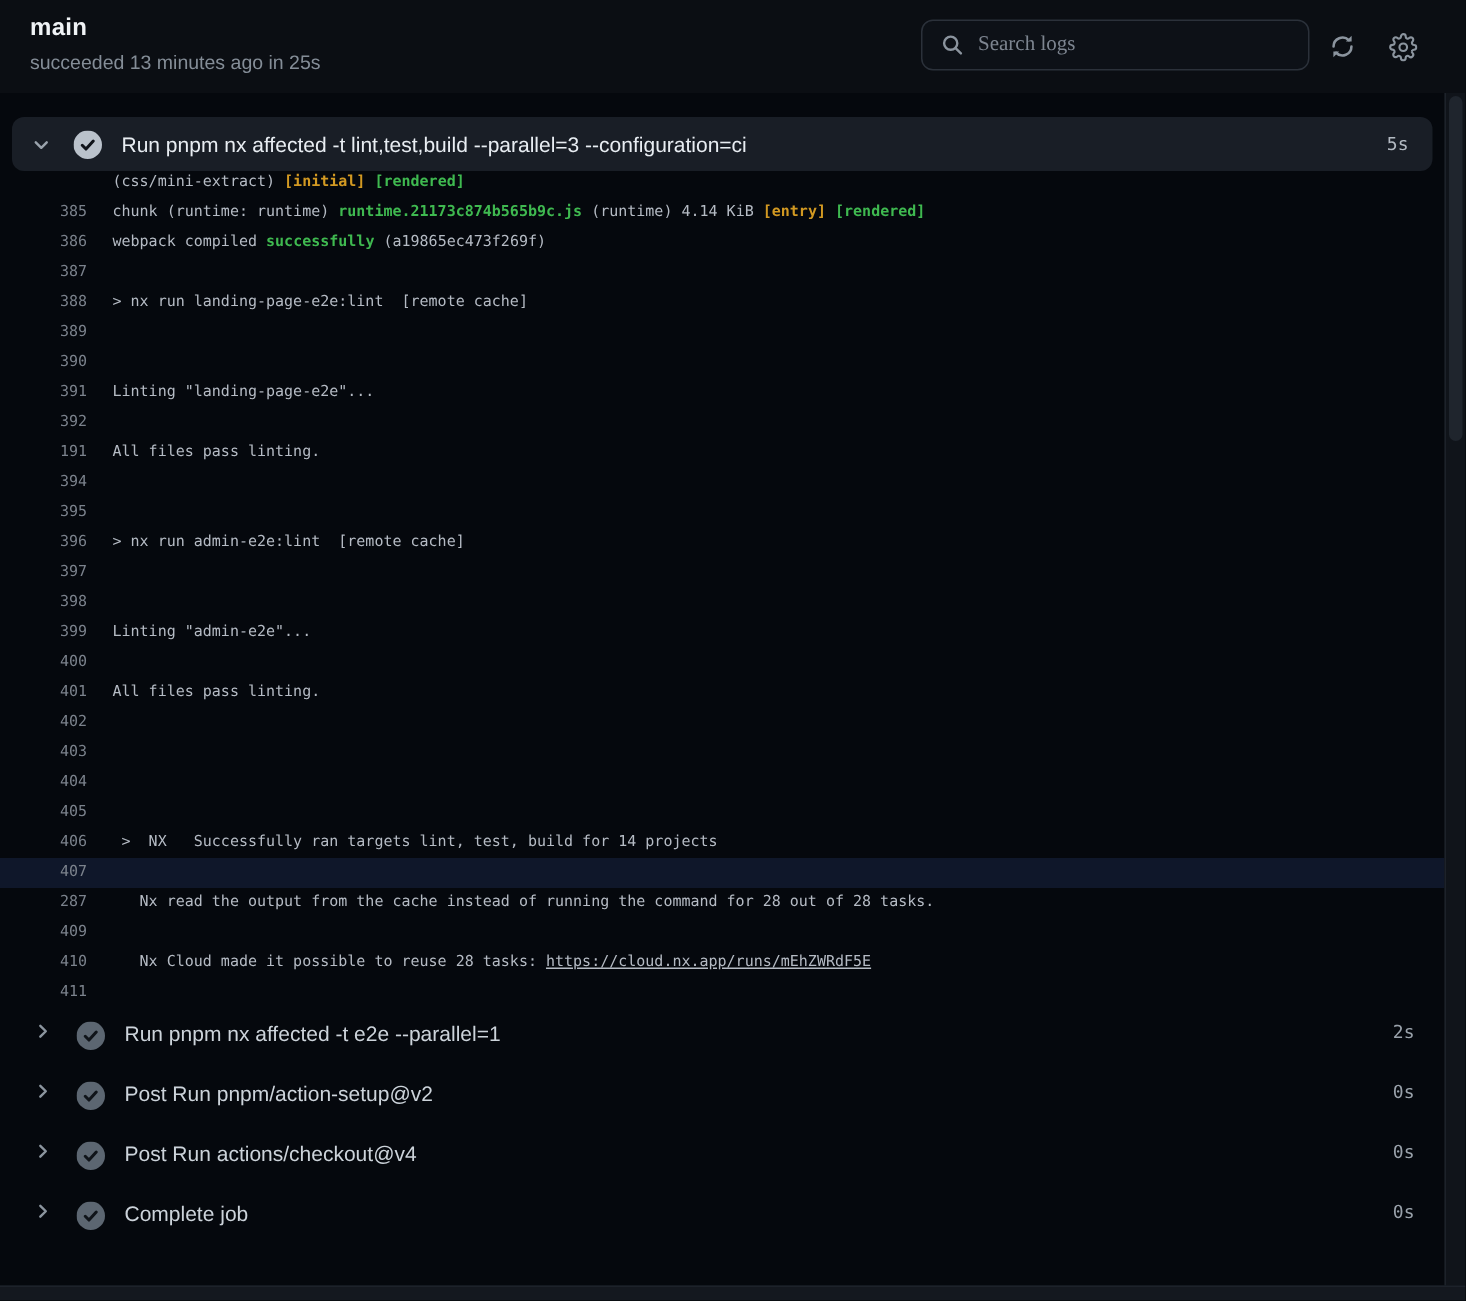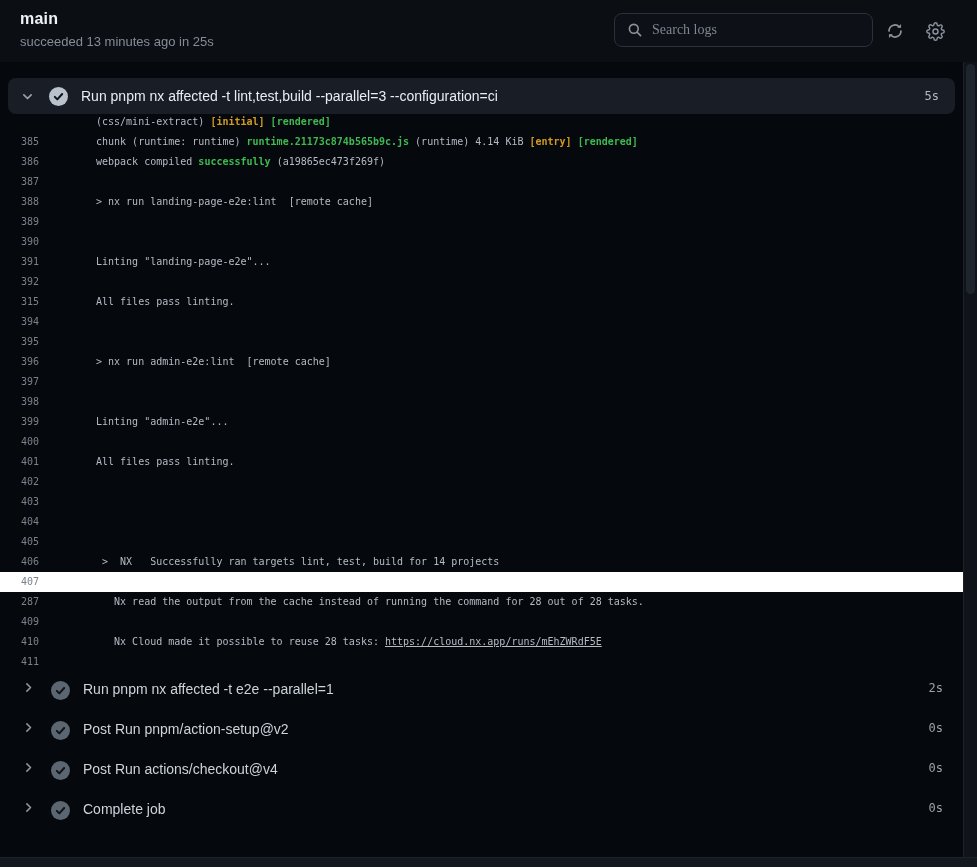--- a/index.html
+++ b/index.html
@@ -53,22 +53,22 @@
   .step-header .check { color:#bac2cb; margin-right:13px; display:flex; }
   .step-label { font-size:14px; color:#e8edf2; }
   .step-duration { margin-left:auto; font-family:"DejaVu Sans Mono", monospace; font-size:12px; color:#b3bac2; }
 
   
   .log { position:absolute; top:50px; left:0; width:963px; }
   .log-line {
     display:flex; height:20px; line-height:20px;
     font-family:"DejaVu Sans Mono", monospace; font-size:10px;
   }
-  .log-line.highlight { background:#ffffff;gap:28px; }
-  .ln { flex:0 0 58px; text-align:left; color:#7b828c; cursor:pointer;margin-left:21px; }
+  .log-line.highlight { background:#0f172a;gap:28px; }
+  .ln { flex:0 0 58px; text-align:right; color:#7b828c; cursor:pointer; }
   .lt { padding-left:17px; white-space:pre; color:#b5bbc4; }
   .seg-orange { color:#d29922; font-weight:700; }
   .seg-green { color:#3fb950; font-weight:700; }
   .lt a { color:#b5bbc4; text-decoration:underline; }
 
   
   .collapsed-steps { position:absolute; top:619px; left:0; width:963px; }
   .step-row {
     height:40px; display:flex; align-items:flex-start; padding:0 20px 0 22px;
     cursor:pointer;
@@ -164,21 +164,21 @@
       </div>
       <div class="log-line">
         <span class="ln">391</span>
         <span class="lt"><span>Linting "landing-page-e2e"...</span></span>
       </div>
       <div class="log-line">
         <span class="ln">392</span>
         <span class="lt"></span>
       </div>
       <div class="log-line">
-        <span class="ln">315</span>
+        <span class="ln">191</span>
         <span class="lt"><span>All files pass linting.</span></span>
       </div>
       <div class="log-line">
         <span class="ln">394</span>
         <span class="lt"></span>
       </div>
       <div class="log-line">
         <span class="ln">395</span>
         <span class="lt"></span>
       </div>

